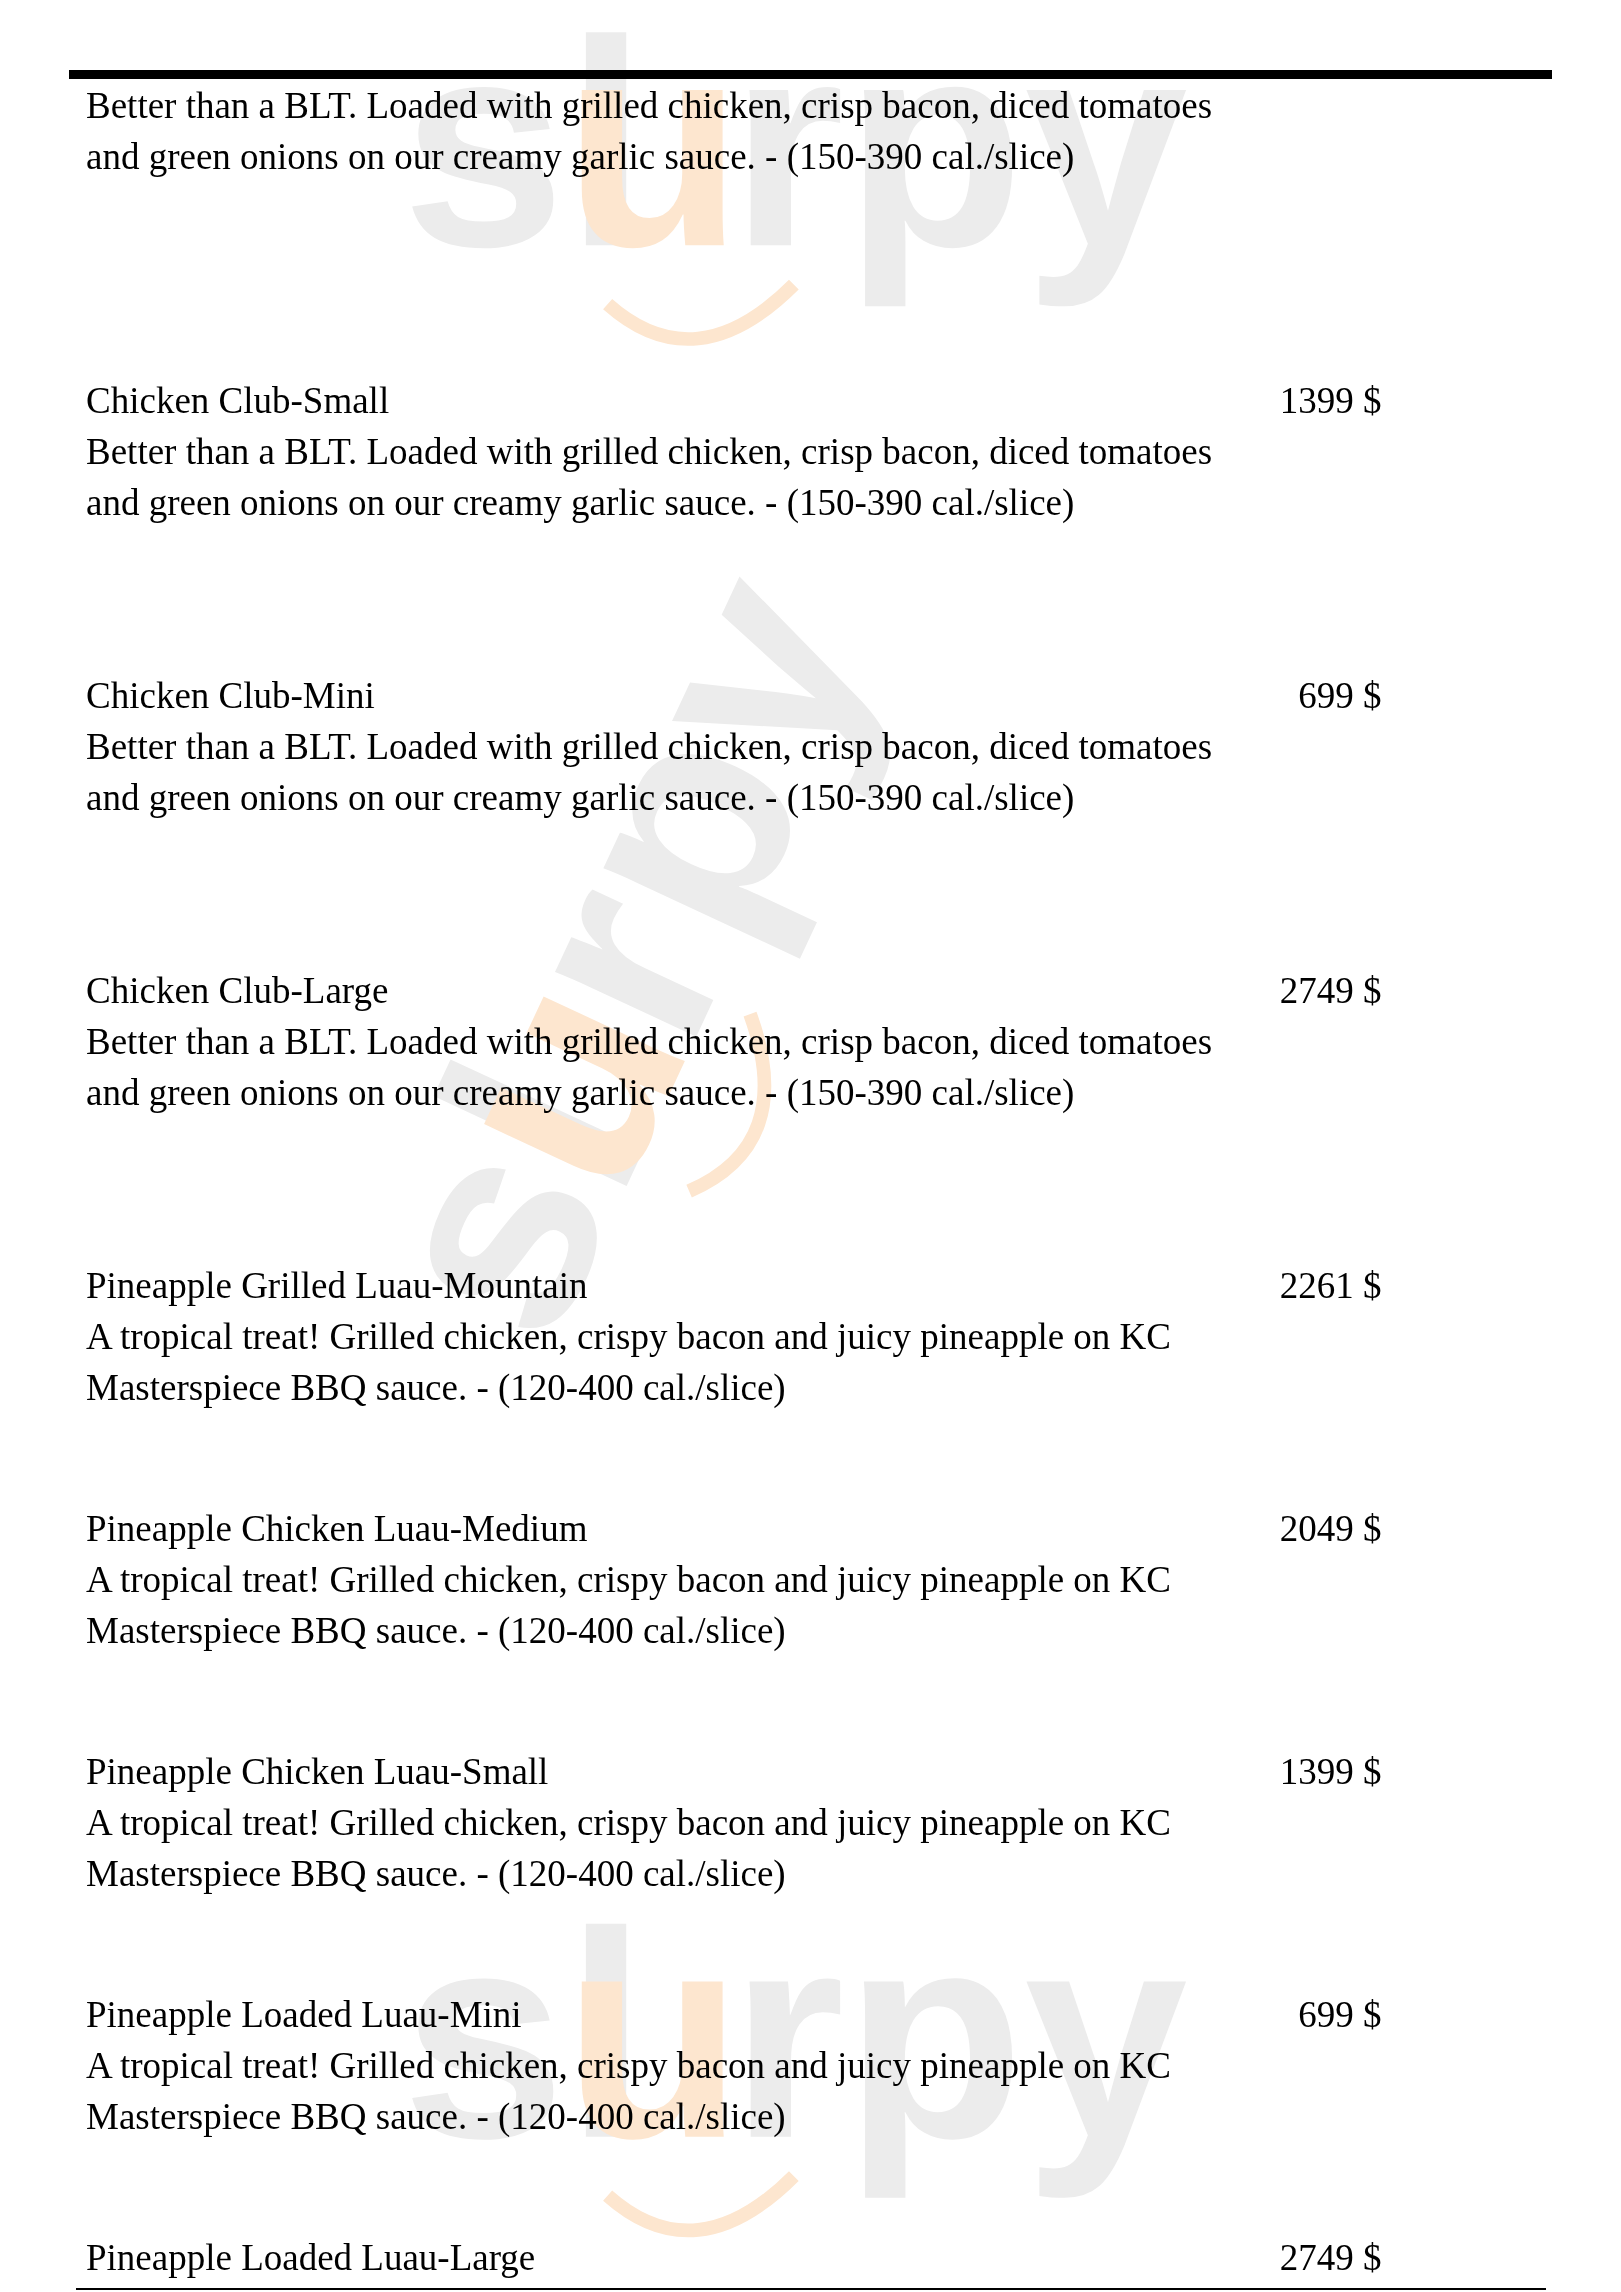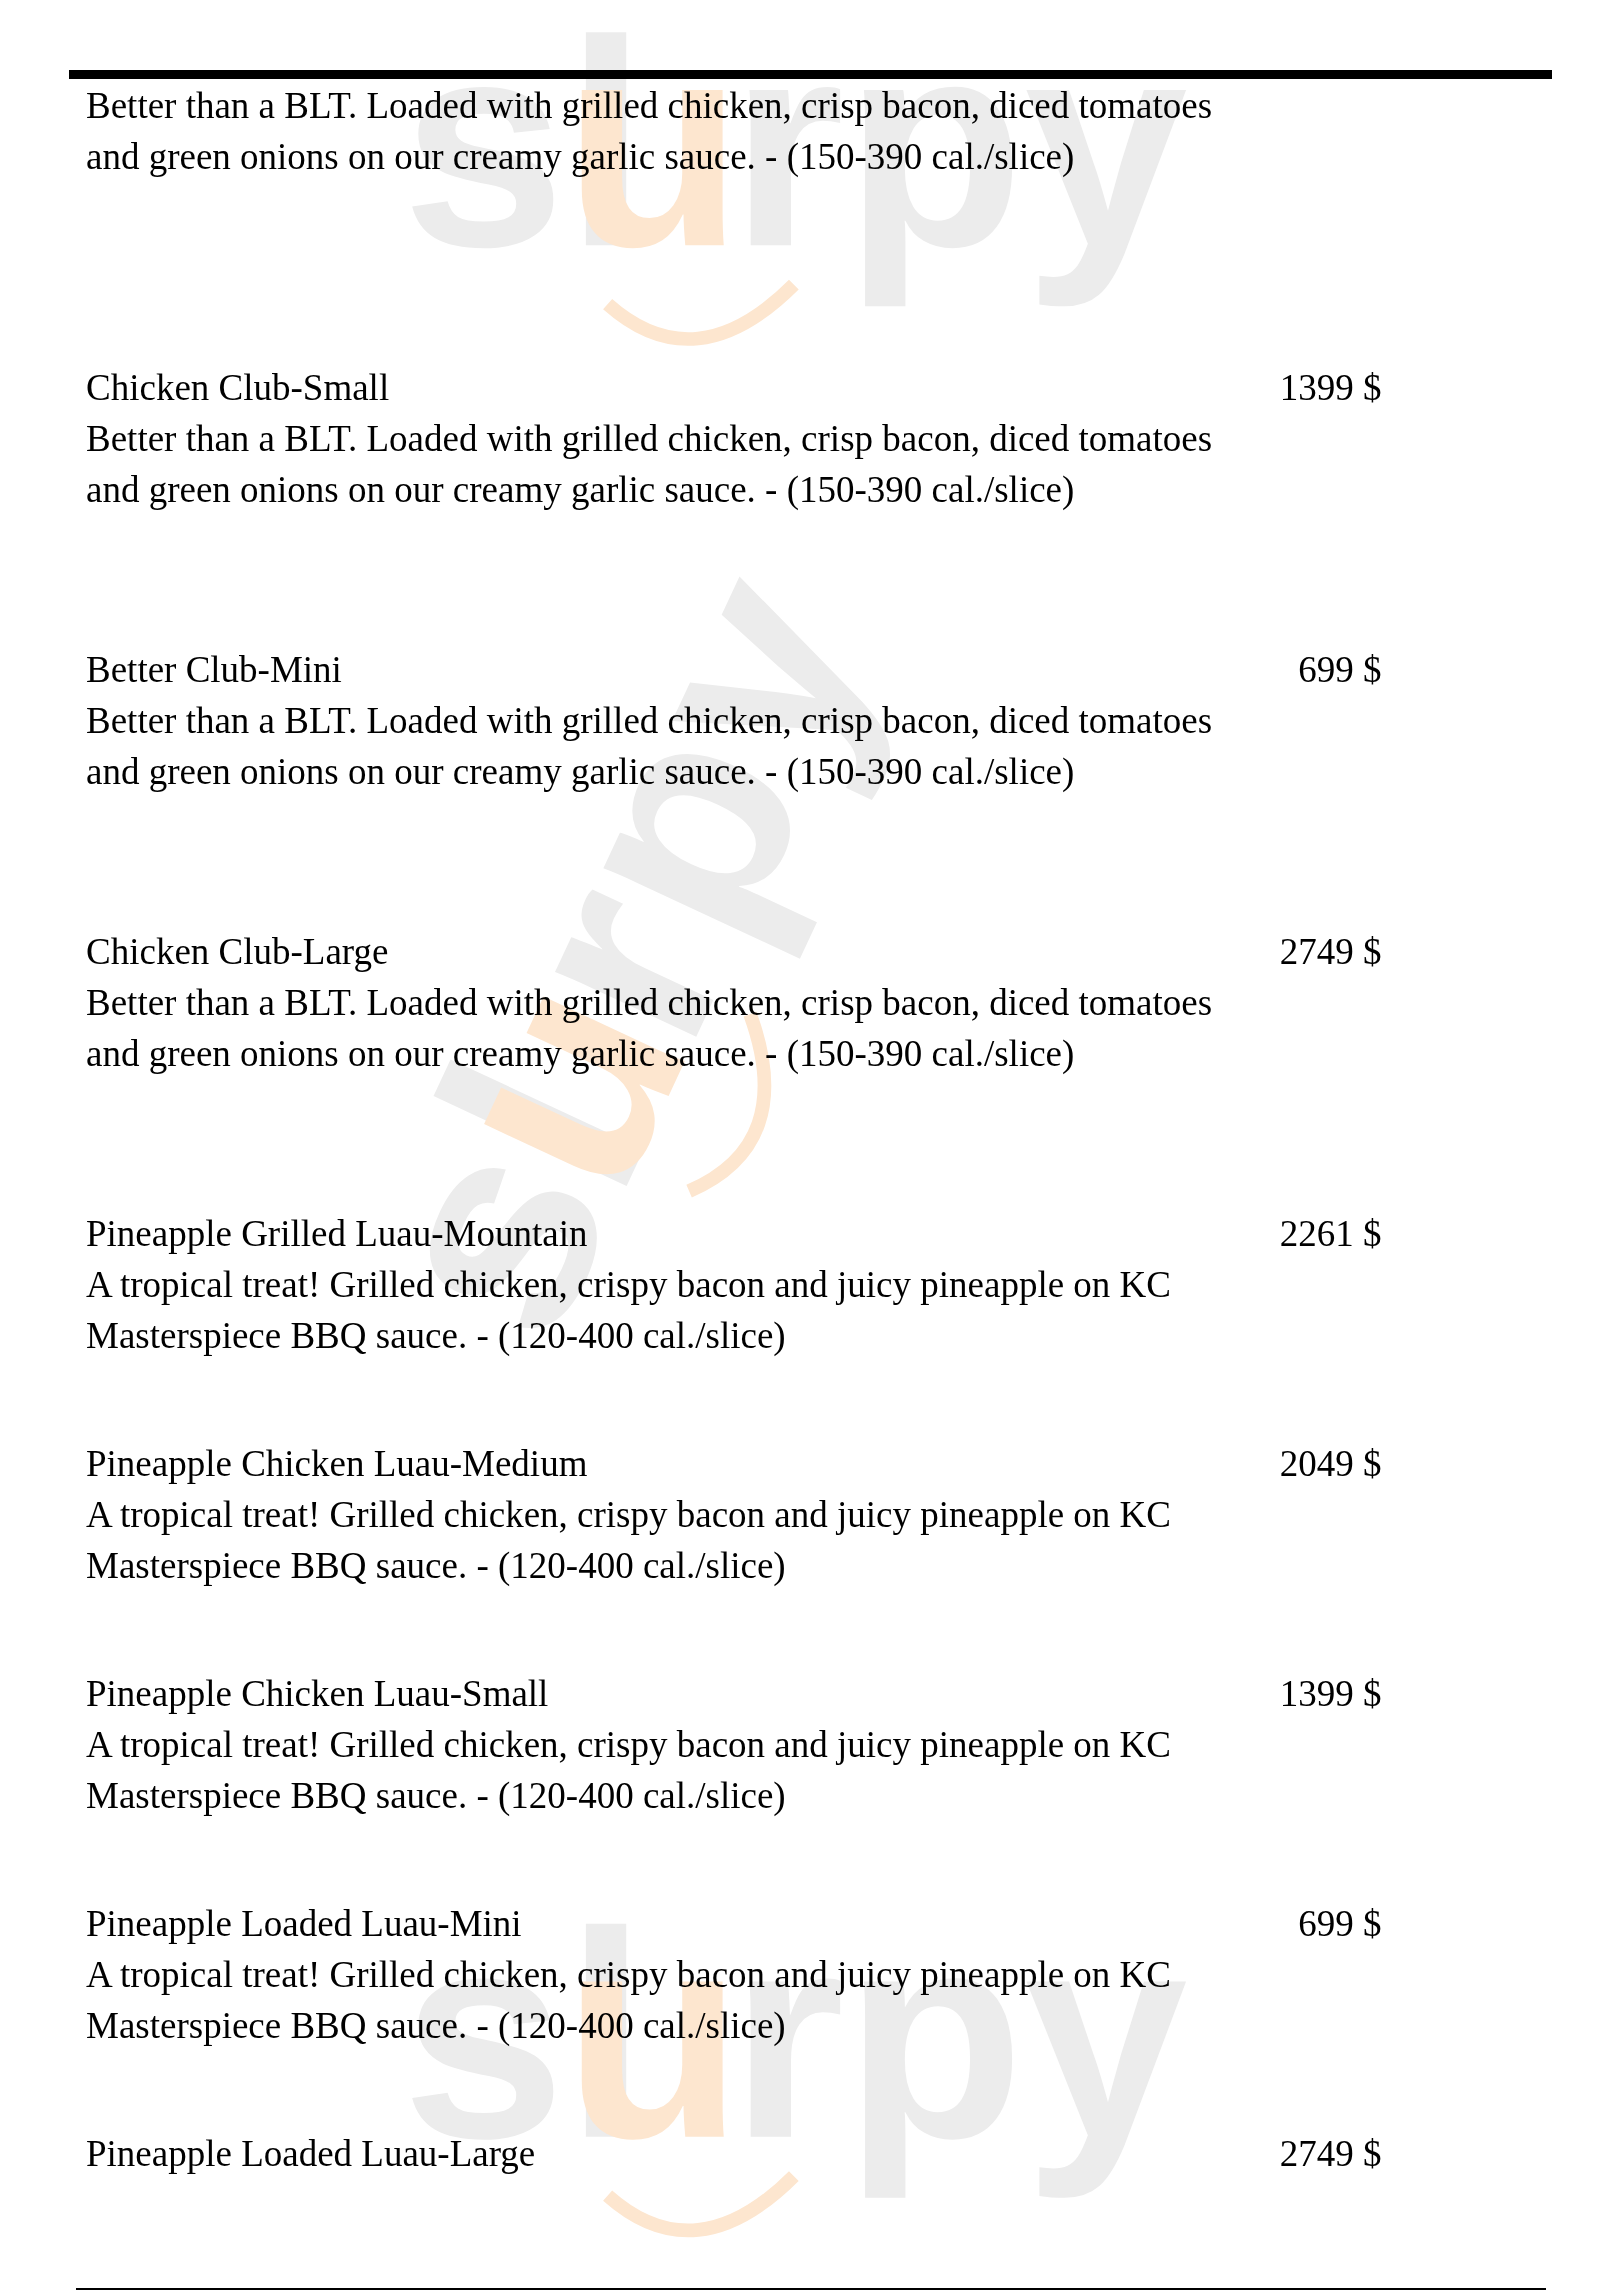--- a/index.html
+++ b/index.html
@@ -2,21 +2,21 @@
 <html><head>
   <meta charset="utf-8">
   <style>
     html, body { margin: 0; padding: 0; background: #ffffff; }
     body { width: 1621px; height: 2293px; position: relative; overflow: hidden;
            font-family: "Liberation Serif", "DejaVu Serif", serif; color: #000; }
     .watermark { position: absolute; left: 0; top: 0; width: 1621px; height: 2293px; pointer-events: none; z-index: 0; }
     .top-rule { position: absolute; left: 69px; top: 70px; width: 1483px; height: 8.8px; background: #000; z-index: 1; }
     .bottom-rule { position: absolute; left: 76px; top: 2288px; width: 1470px; height: 2px; background: #000; z-index: 1; }
     .menu { position: absolute; left: 86px; top: 78px; width: 1323px; z-index: 2; }
-    .item { position: relative; }
+    .item { position: relative; margin-top: 13px; }
     .item-name { font-size: 37px; line-height: 51px; white-space: nowrap; }
     .item-desc { font-size: 37px; line-height: 51px; width: 1157px; }
     .item-price { position: absolute; right: 27.4px; top: 0; font-size: 37px; line-height: 51px; text-align: left; white-space: nowrap; }
   </style>
 </head>
 <body>
 
 <svg class="watermark" viewBox="0 0 1654 2339" xmlns="http://www.w3.org/2000/svg">
   <g font-family="Liberation Sans, DejaVu Sans, sans-serif" font-weight="bold" font-size="300">
     <g transform="translate(410,250)">
@@ -47,21 +47,21 @@
     <div class="item-desc">Better than a BLT. Loaded with grilled chicken, crisp bacon, diced tomatoes and green onions on our creamy garlic sauce. - (150-390 cal./slice)</div>
   </div>
 
   <div class="item" style="height:282px;">
     <div class="item-name">Chicken Club-Small</div>
     <div class="item-price">1399 $</div>
     <div class="item-desc">Better than a BLT. Loaded with grilled chicken, crisp bacon, diced tomatoes and green onions on our creamy garlic sauce. - (150-390 cal./slice)</div>
   </div>
 
   <div class="item" style="height:282px;">
-    <div class="item-name">Better Club-Mini</div>
+    <div class="item-name">Chicken Club-Mini</div>
     <div class="item-price">699 $</div>
     <div class="item-desc">Better than a BLT. Loaded with grilled chicken, crisp bacon, diced tomatoes and green onions on our creamy garlic sauce. - (150-390 cal./slice)</div>
   </div>
 
   <div class="item" style="height:282px;">
     <div class="item-name">Chicken Club-Large</div>
     <div class="item-price">2749 $</div>
     <div class="item-desc">Better than a BLT. Loaded with grilled chicken, crisp bacon, diced tomatoes and green onions on our creamy garlic sauce. - (150-390 cal./slice)</div>
   </div>
 

